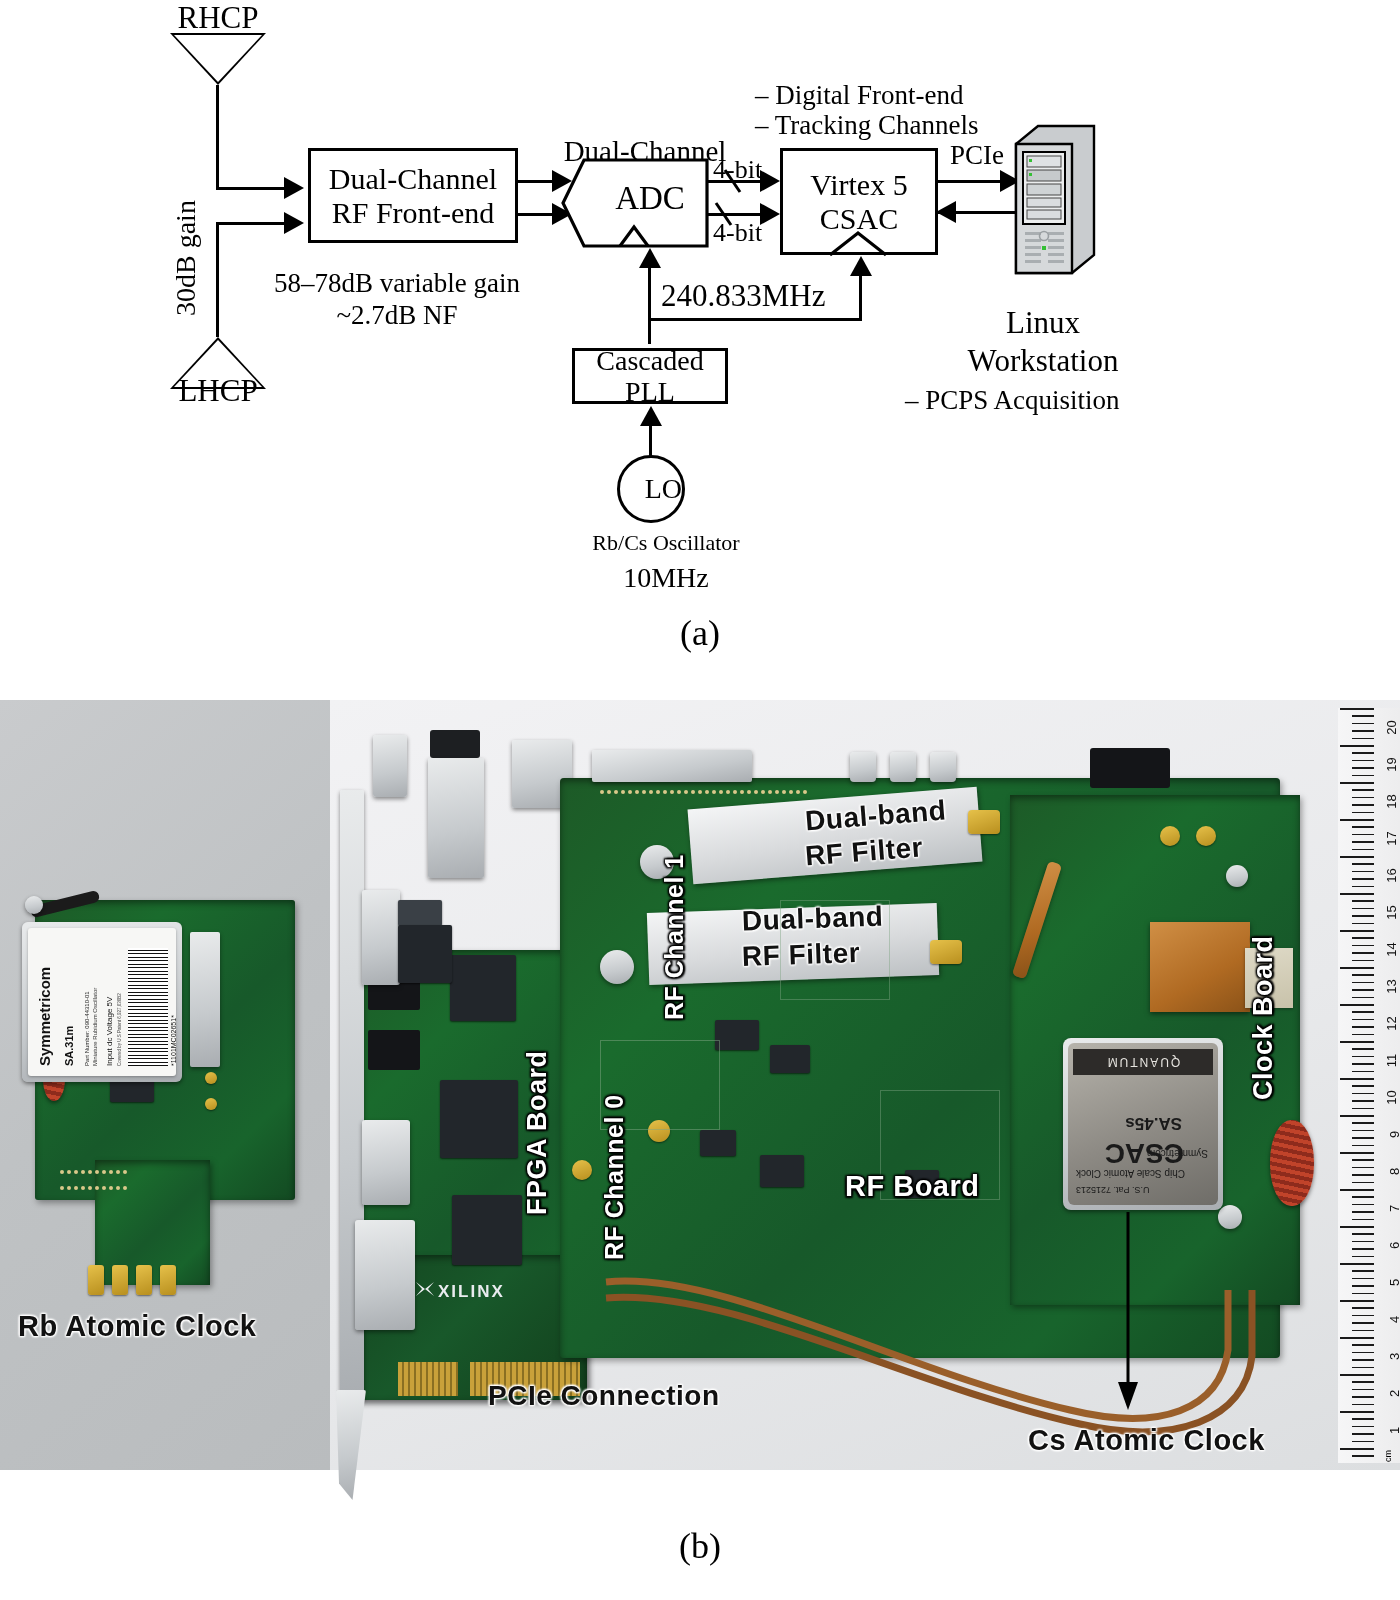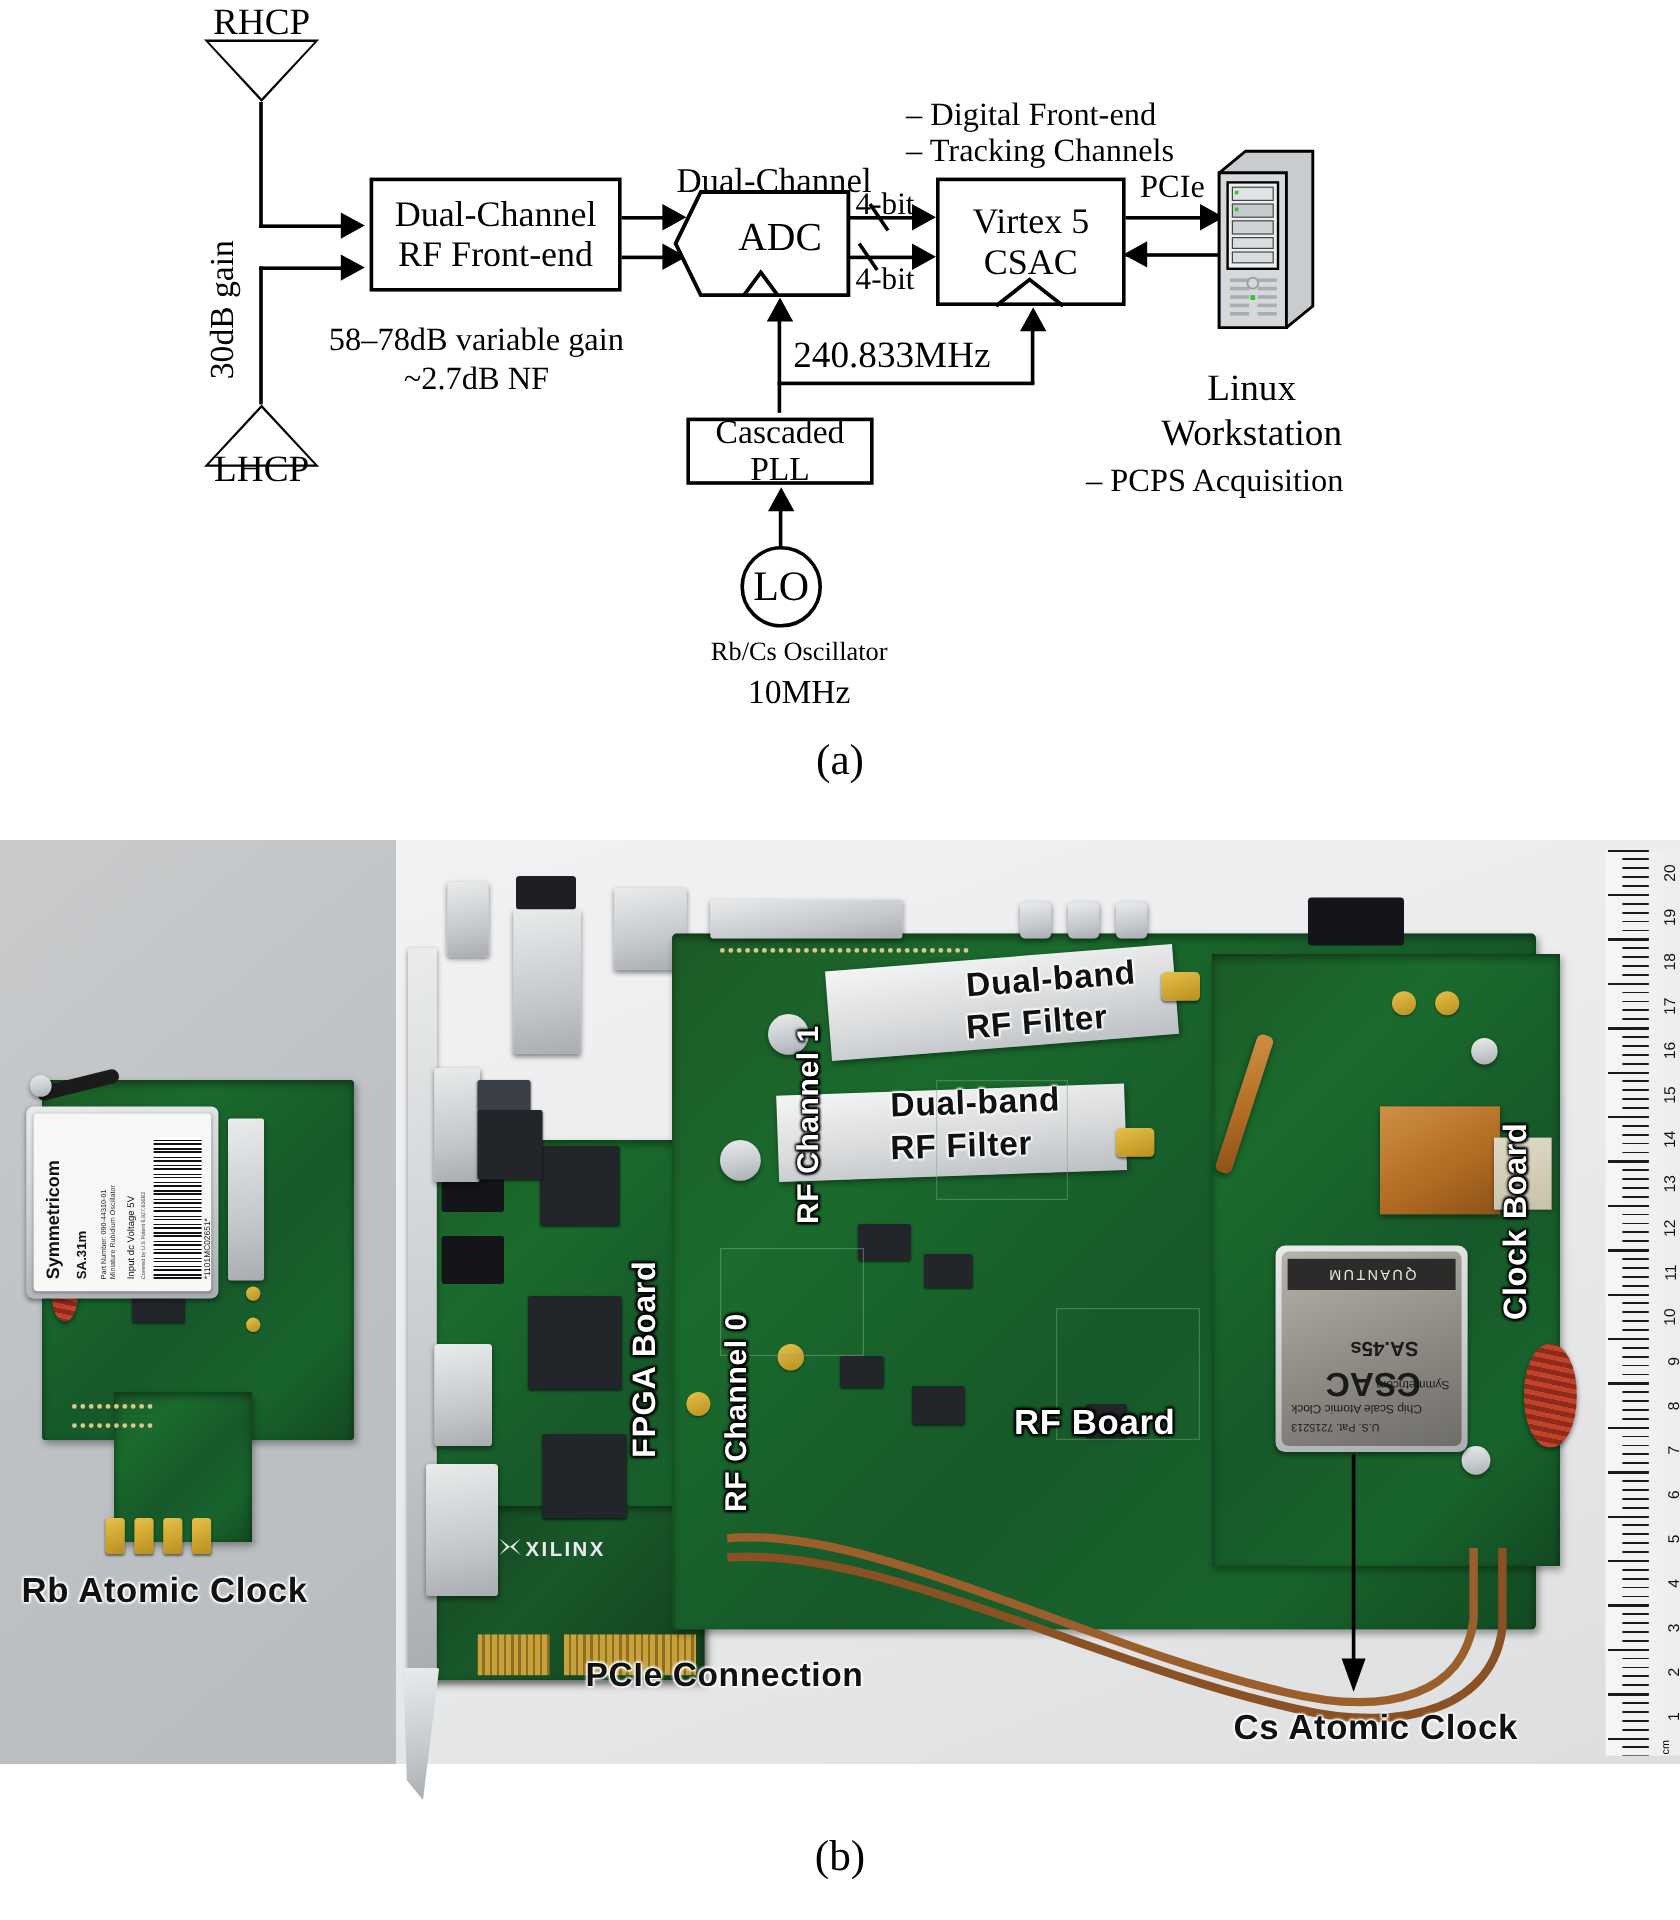--- a/index.html
+++ b/index.html
@@ -205,21 +205,21 @@
   <div class="lbl" style="left:661px; top:278px; font-size:31px;">240.833MHz</div>
 
   <div class="boxnode" style="left:572px; top:348px; width:156px; height:56px; font-size:28px;">
     <span>Cascaded</span>
     <span>PLL</span>
   </div>
 
   <div class="line vline" style="left:649px; top:422px; height:35px;"></div>
   <div class="arrowU" style="left:640px; top:406px;"></div>
 
-  <div class="circnode" style="left:617px; top:455px; width:68px; height:68px; font-size:35px;">
+  <div class="circnode" style="left:617px; top:455px; width:68px; height:68px; font-size:28px;justify-content:flex-end;">
     <span>LO</span>
   </div>
   <div class="lbl c" style="left:666px; top:530px; font-size:22px;">Rb/Cs Oscillator</div>
   <div class="lbl c" style="left:666px; top:562px; font-size:28px;">10MHz</div>
 
   <div class="caption" style="left:0; top:612px; font-size:36px;">(a)</div>
 </div>
 
 <div id="panel-b">
 

